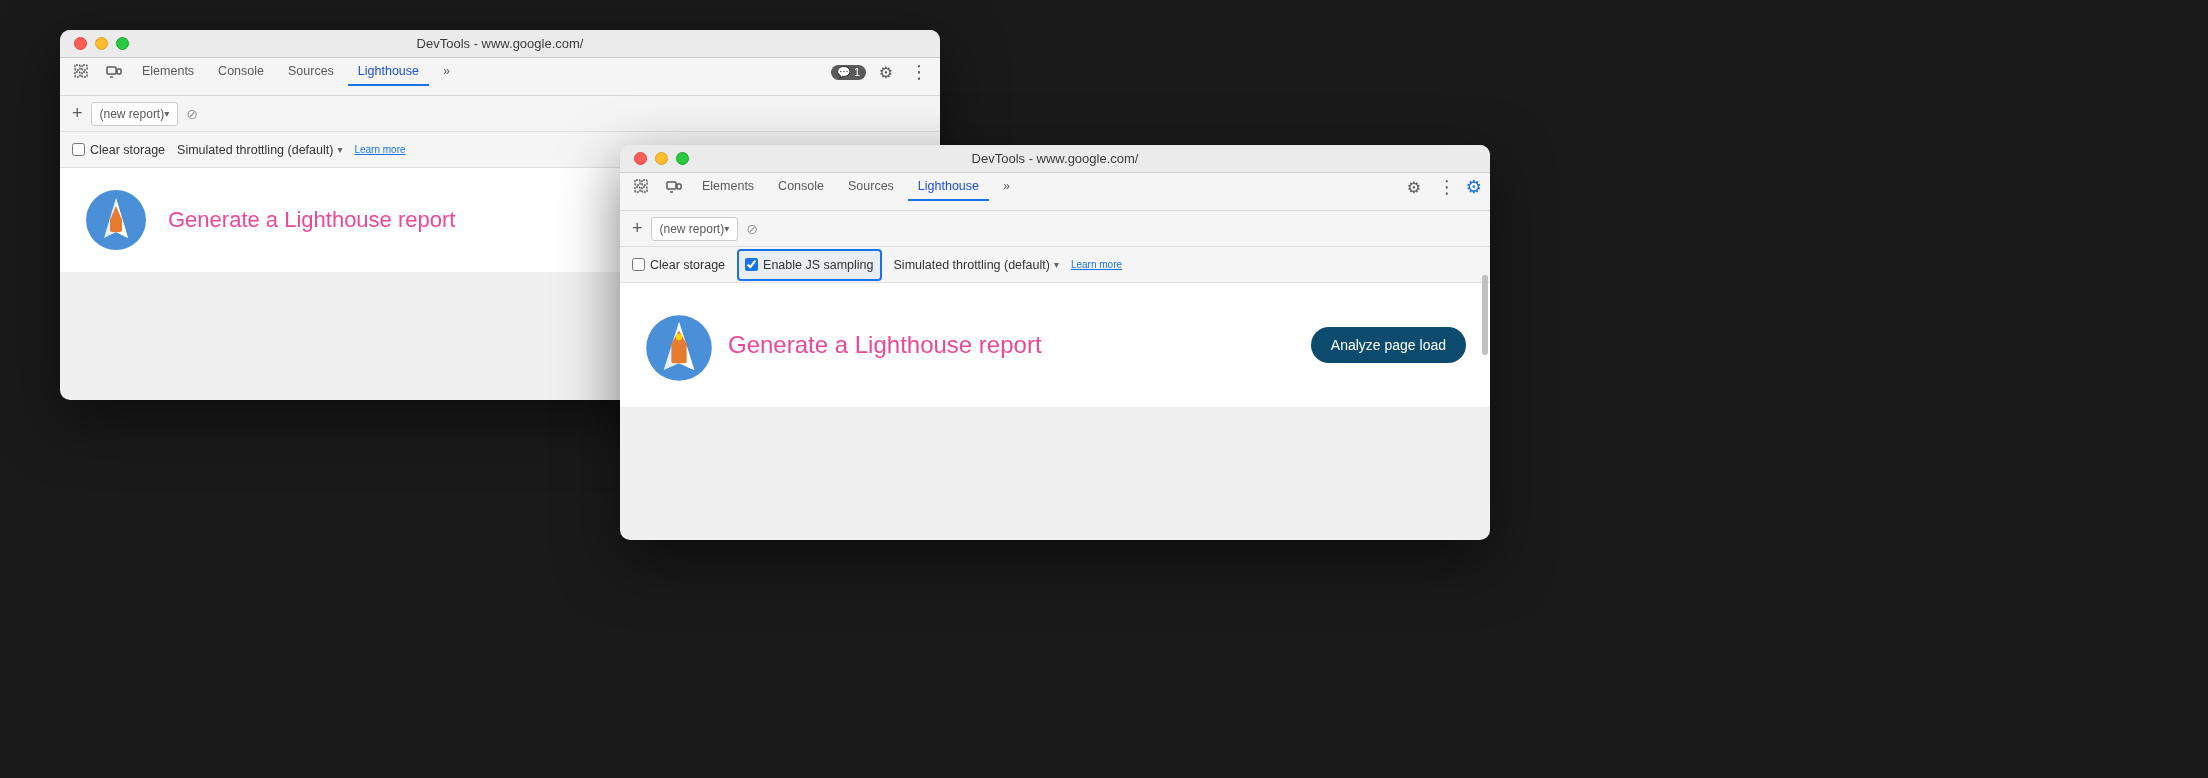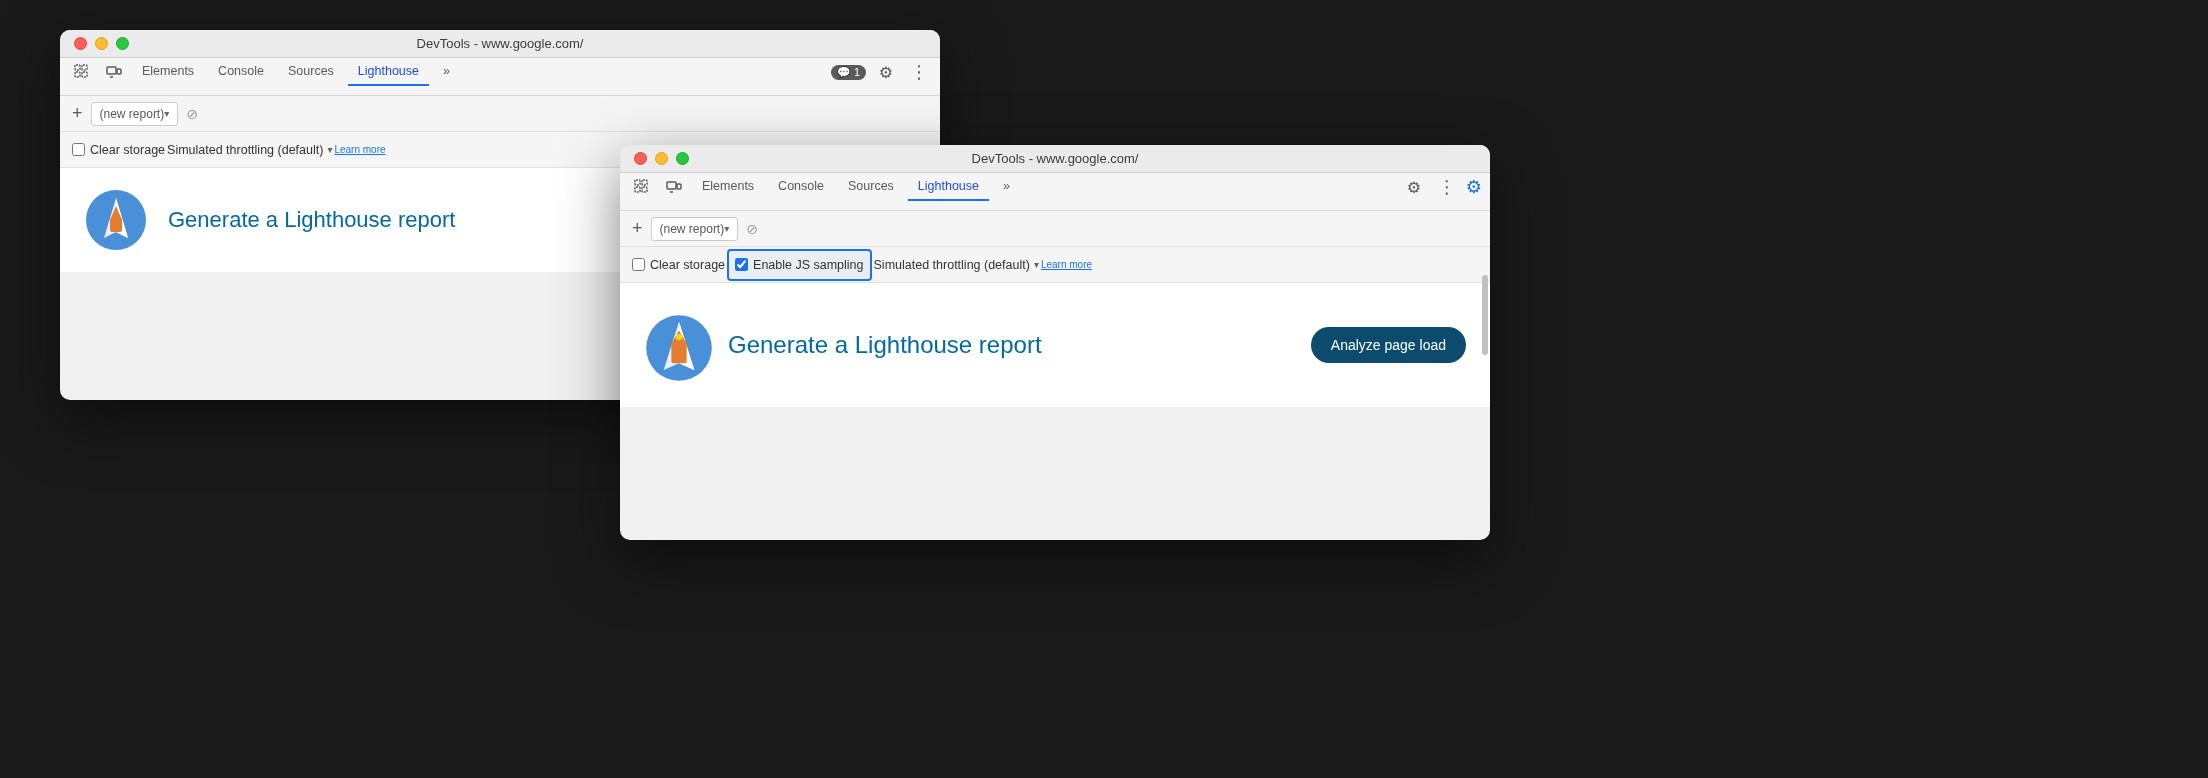--- a/index.html
+++ b/index.html
@@ -163,21 +163,21 @@
     }
 
     
     .options-bar {
       background: #f5f5f5;
       height: 36px;
       display: flex;
       align-items: center;
       padding: 0 12px;
       border-bottom: 1px solid #e0e0e0;
-      gap: 2px;
+      gap: 12px;
       font-size: 12.5px;
       color: #333;
     }
 
     .checkbox-label {
       display: flex;
       align-items: center;
       gap: 5px;
       cursor: pointer;
       font-size: 12.5px;
@@ -237,21 +237,21 @@
 
     .lighthouse-icon {
       width: 64px;
       height: 64px;
       flex-shrink: 0;
     }
 
     .generate-title {
       font-size: 22px;
       font-weight: 400;
-      color: #0369a1;
+      color: #ec4899;
       flex: 1;
     }
 
     .analyze-btn {
       background: #0c4a6e;
       color: white;
       border: none;
       border-radius: 20px;
       padding: 10px 20px;
       font-size: 14px;

